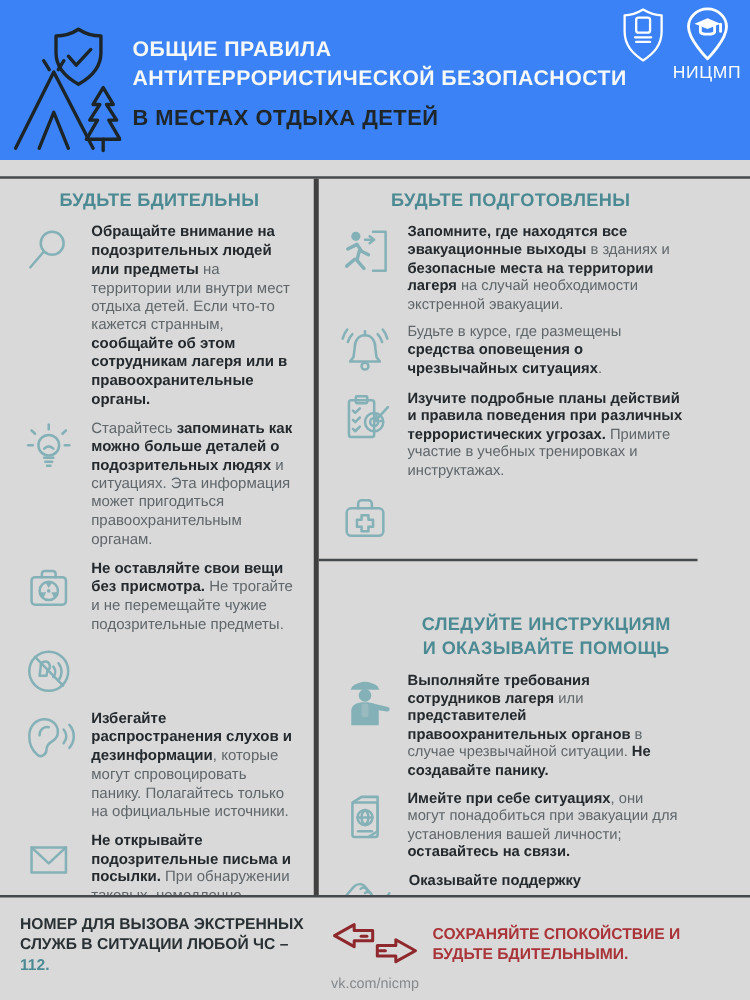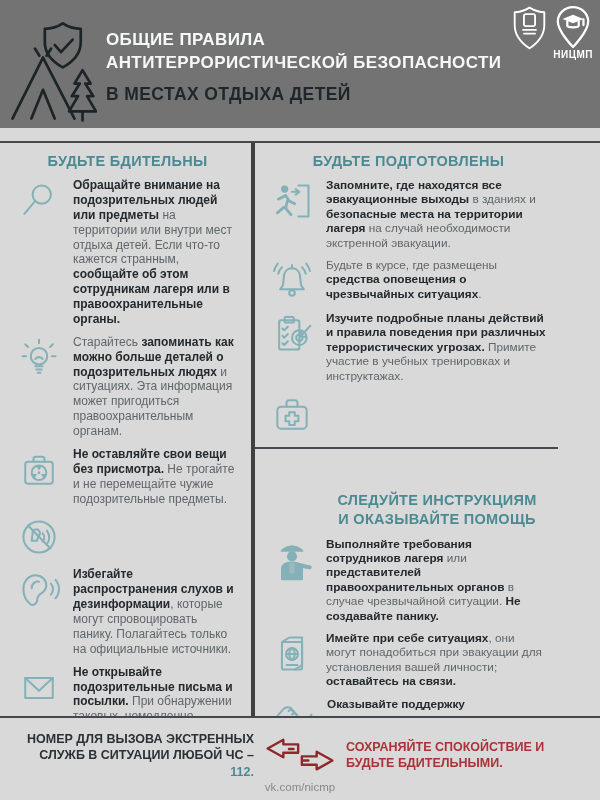--- a/index.html
+++ b/index.html
@@ -6,33 +6,33 @@
   html,body { background:#bfbfbf; }
   .page {
     width:600px; height:800px; position:relative; overflow:hidden;
     background:#d9d9d9;
     font-family:"Liberation Sans", sans-serif;
     margin:0 auto;
   }
   
   .header {
     position:absolute; top:0; left:0; width:600px; height:128px;
-    background:#737373; display:flex; align-items:center;
+    background:#3b82f6; display:flex; align-items:center;
   }
   .header-art { flex:0 0 104px; display:flex; justify-content:center; align-items:center; padding-top:14px; color:#1c2428; }
   .header-titles { padding-left:2px; padding-top:6px; }
   .main-title {
     color:#f7f9f9; font-weight:bold; font-size:17px; line-height:1.35; letter-spacing:.4px;
   }
   .sub-title {
     color:#1f262a; font-weight:bold; font-size:17.5px; letter-spacing:.4px; margin-top:9px;
   }
   .badges { position:absolute; top:5px; right:7px; display:flex; align-items:flex-start; gap:5px; }
   .badge { color:#ffffff; display:flex; flex-direction:column; align-items:center; }
-  .org-label { color:#ffffff; font-weight:bold; font-size:10px; letter-spacing:.5px; margin-top:0; }
+  .org-label { color:#ffffff; font-weight:normal; font-size:14px; letter-spacing:.5px; margin-top:0; }
   
   .main {
     position:absolute; top:141px; left:0; width:600px; height:577px;
     border-top:2px solid #45494d; border-bottom:2px solid #45494d;
     display:flex; background:#d9d9d9;
   }
   .col-left {
     width:255px; border-right:4px solid #404040;
     padding:10px 12px 0 16px; overflow:hidden;
   }
@@ -56,21 +56,21 @@
   .col-right .item p { font-size:11.8px; line-height:1.22; max-width:226px; }
   .warning {
     color:#a93338; font-weight:bold; font-size:13px; line-height:1.28;
     margin-top:2px; max-width:276px;
   }
   
   .footer {
     position:absolute; top:731px; left:0; width:600px;
     display:flex; justify-content:center; align-items:center; gap:9px;
   }
-  .f-left  { width:238px; text-align:right; color:#2a3134; font-weight:bold; font-size:12.5px; line-height:1.3; }
+  .f-left  { width:238px; text-align:left; color:#2a3134; font-weight:bold; font-size:12.5px; line-height:1.3; }
   .f-left .num { color:#4b8a93; }
   .f-arrows { width:74px; color:#8f282c; display:flex; align-items:center; }
   .f-right { width:238px; text-align:left; color:#a93338; font-weight:bold; font-size:12.5px; line-height:1.3; }
   .vk-link {
     position:absolute; top:781px; left:0; width:600px; text-align:center;
     color:#85898c; font-size:11.5px;
   }
   svg { display:block; }
 </style>
 </head>

